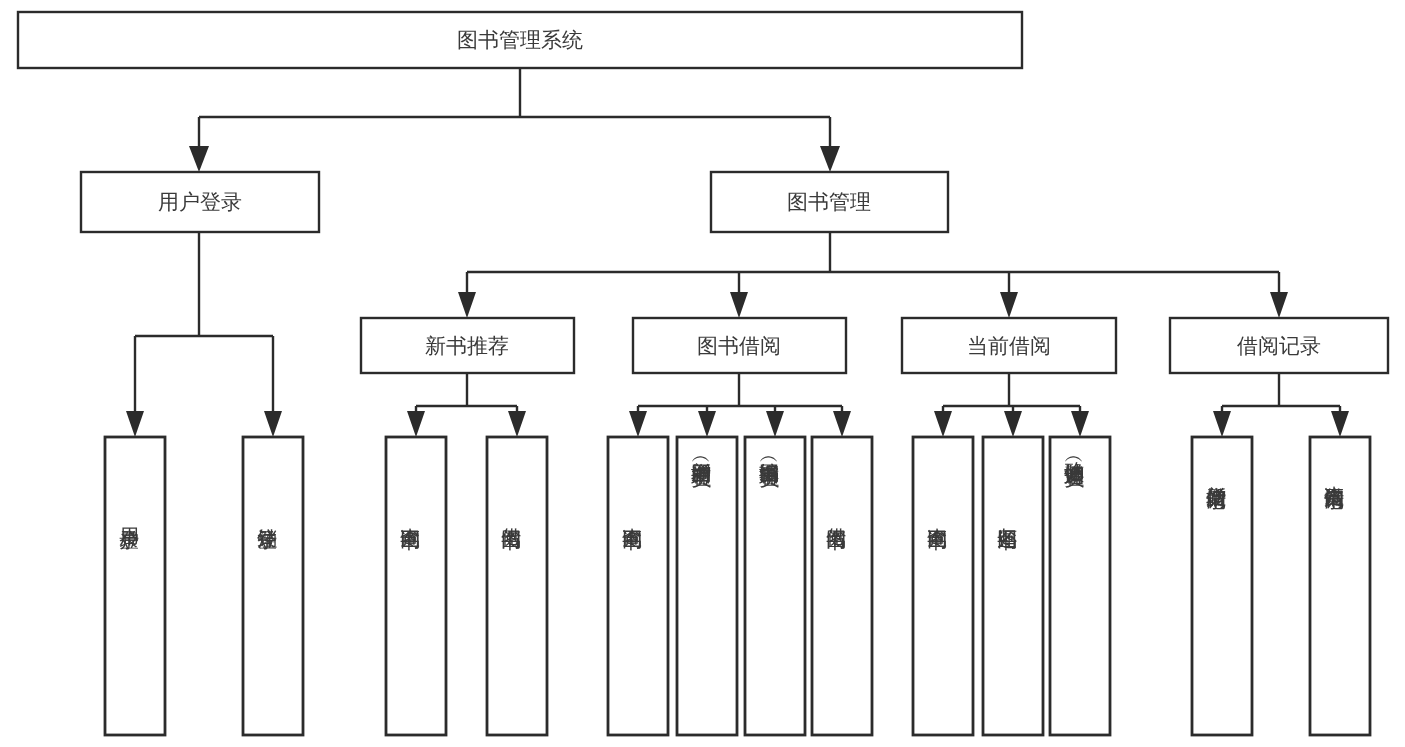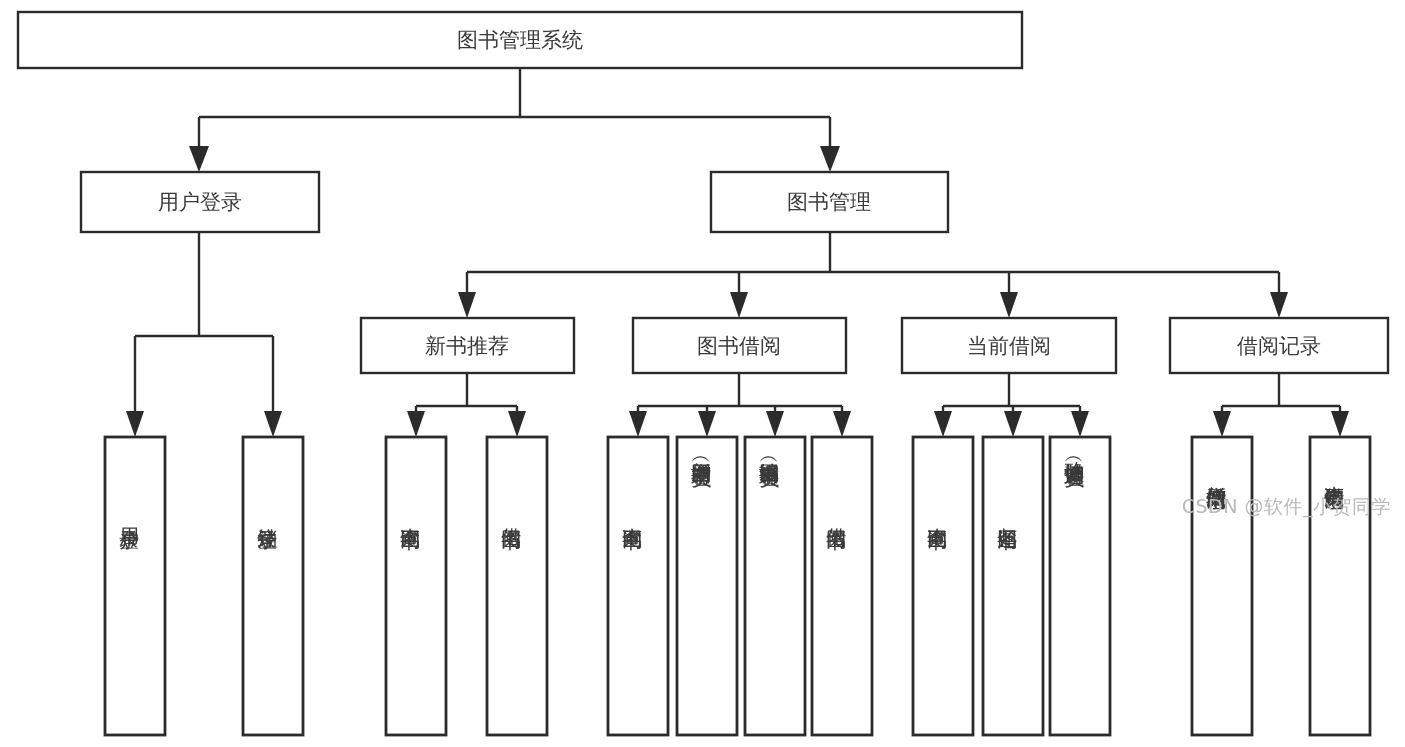--- a/index.html
+++ b/index.html
@@ -195,14 +195,13 @@
   <div class="leaf-label" style="left:621px; top:512px;">查询图书</div>
   <div class="leaf-label" style="left:690px; top:446px;">新增图书（管理员）</div>
   <div class="leaf-label" style="left:758px; top:446px;">编辑图书（管理员）</div>
   <div class="leaf-label" style="left:825px; top:512px;">借阅图书</div>
   <div class="leaf-label" style="left:926px; top:512px;">查询图书</div>
   <div class="leaf-label" style="left:996px; top:512px;">归还图书</div>
   <div class="leaf-label" style="left:1063px; top:446px;">确认归还（管理员）</div>
   <div class="leaf-label" style="left:1205px; top:470px;">新增借阅记录</div>
   <div class="leaf-label" style="left:1323px; top:470px;">查询借阅记录</div>
 
-  <div class="watermark">CSDN @软件_小贺同学</div>
 </div>
 
 </body></html>

